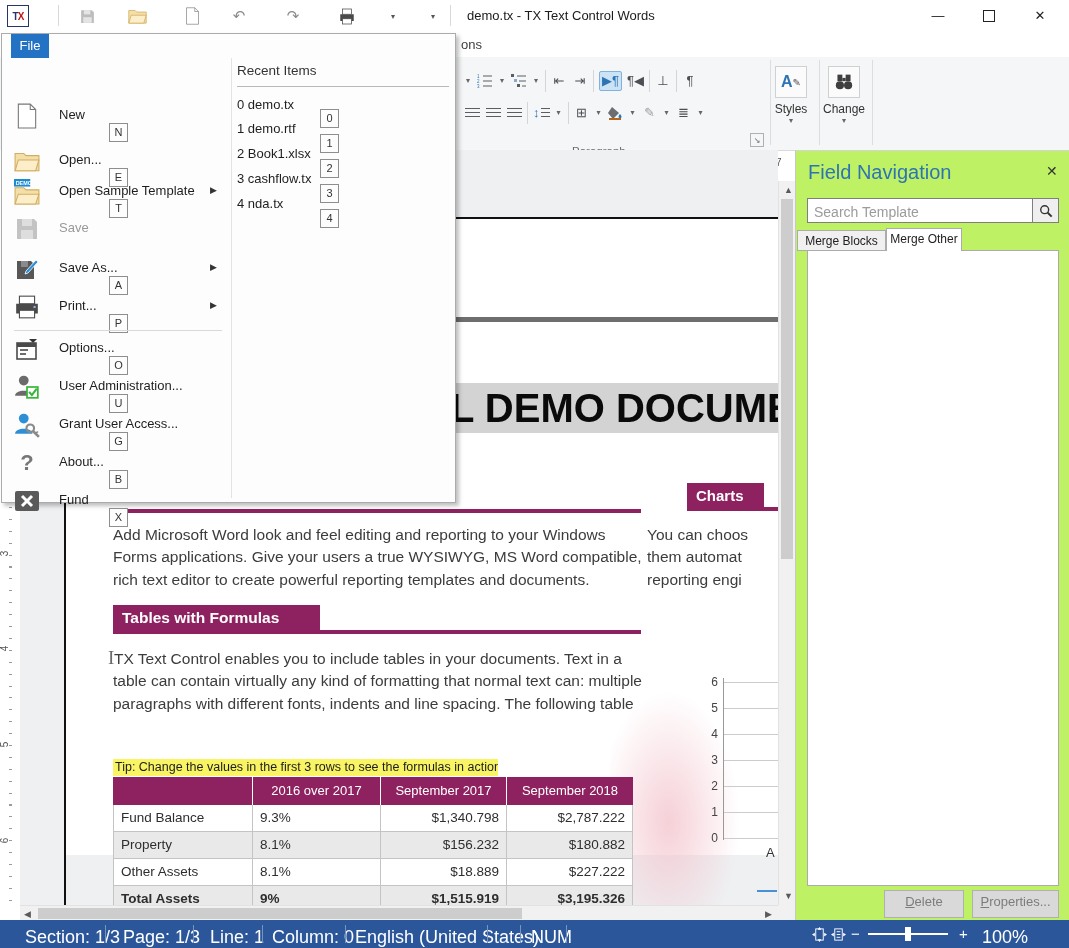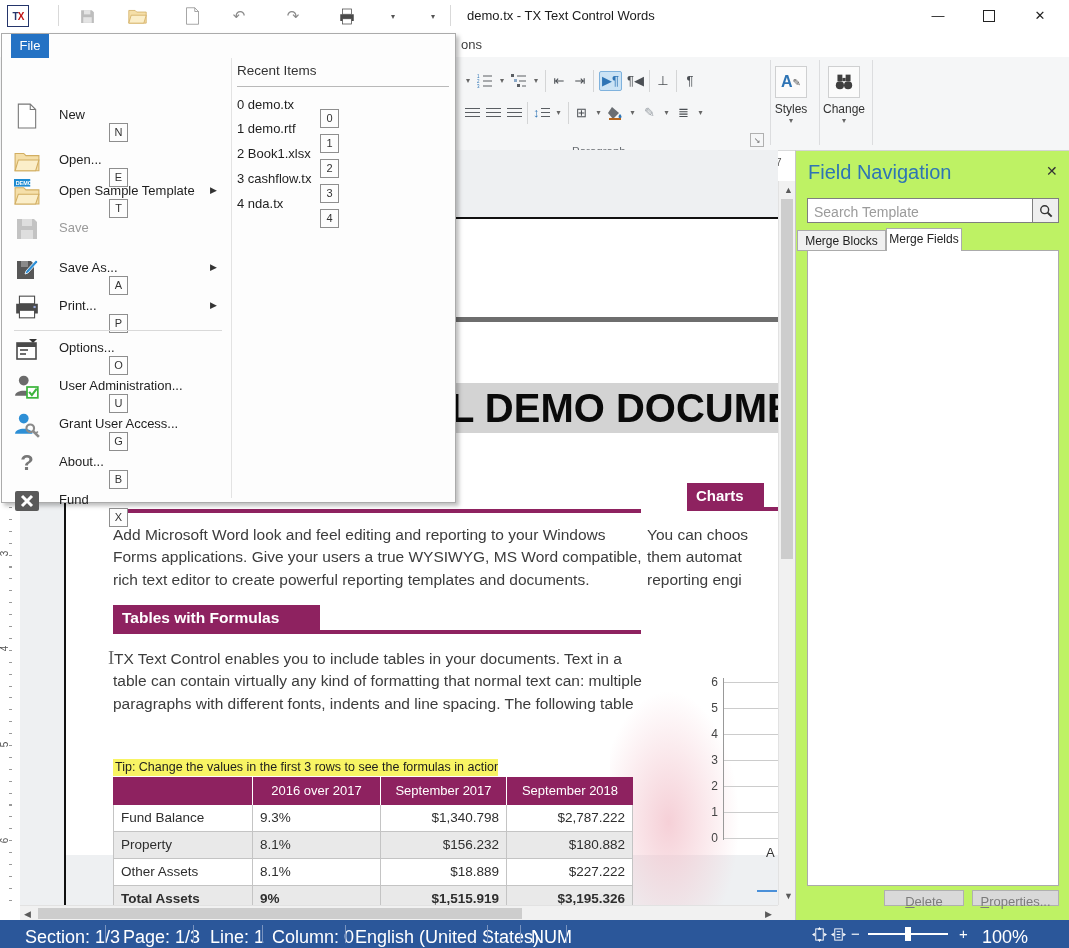--- a/index.html
+++ b/index.html
@@ -103,21 +103,21 @@
   .psearch{left:11px;top:47px;width:252px;height:25px;border:1px solid #7f7f7f;box-sizing:border-box;background:#fff;}
   .psearch input{position:absolute;left:4px;top:2px;width:215px;height:19px;border:none;outline:none;
                  font-size:14px;color:#444;font-family:"Liberation Sans",sans-serif;}
   .psearch input::placeholder{color:#9b9b9b;}
   .searchbtn{position:absolute;right:0;top:0;width:25px;height:23px;border-left:1px solid #7f7f7f;
              background:#efefef;display:flex;align-items:center;justify-content:center;}
   .ptab{top:79px;height:21px;font-size:12px;color:#222;text-align:center;line-height:21px;
         border:1px solid #ababab;box-sizing:border-box;background:#f0f0f0;}
   .ptab.active{top:77px;height:23px;background:#fff;border-bottom:none;z-index:2;}
   .plist{left:11px;top:99px;width:252px;height:636px;border:1px solid #ababab;box-sizing:border-box;background:#fff;}
-  .pbtn{top:739px;height:16px;background:#d9d9d9;border:1px solid #b0b0b0;box-sizing:border-box;
+  .pbtn{top:739px;height:28px;background:#d9d9d9;border:1px solid #b0b0b0;box-sizing:border-box;
         font-size:13px;color:#7c7c7c;text-align:center;line-height:22px;}
   .pbtn::first-letter{text-decoration:underline;}
 
   
   .menu{left:1px;top:33px;width:455px;height:470px;background:#fdfdfd;border:1px solid #ababab;
         box-sizing:border-box;box-shadow:3px 3px 4px rgba(0,0,0,.25);}
   .filetab{position:absolute;left:9px;top:0;width:38px;height:24px;background:#2472c4;color:#fff;
            font-size:13px;text-align:center;line-height:24px;}
   .mi{position:absolute;left:8px;width:214px;height:40px;}
   .mi .mic{position:absolute;left:4px;top:0;width:26px;height:26px;display:flex;align-items:center;justify-content:center;}
@@ -404,21 +404,21 @@
     <div class="ab psearch">
       <input type="text" placeholder="Search Template" style="">
       <span class="searchbtn">
         <svg width="14" height="14" viewBox="0 0 16 16">
             <circle cx="6.5" cy="6.5" r="4.5" fill="none" stroke="#333" stroke-width="1.6"></circle>
             <line x1="10" y1="10" x2="14.5" y2="14.5" stroke="#333" stroke-width="2.2"></line>
           </svg>
       </span>
     </div>
     <div class="ab ptab" style="left:1px;width:89px">Merge Blocks</div>
-    <div class="ab ptab active" style="left:90px;width:76px">Merge Fields</div>
+    <div class="ab ptab active" style="left:90px;width:76px">Merge Other</div>
     <div class="ab plist"></div>
     <div class="ab pbtn" style="left:88px;width:80px">Delete</div>
     <div class="ab pbtn" style="left:176px;width:87px">Properties...</div>
   </div>
 
   <div class="ab menu">
     <div class="filetab">File</div>
 
     <div class="mi" style="top:69px">
       <span class="mic">

